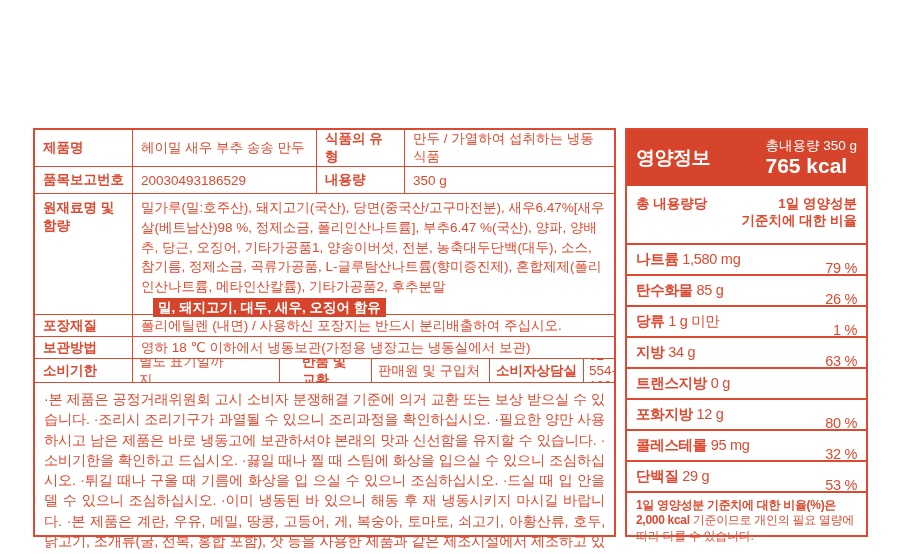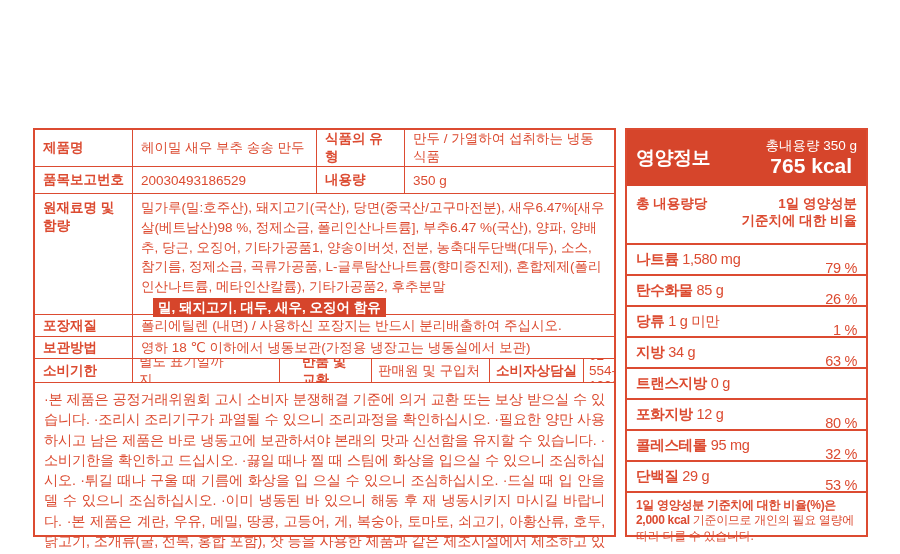--- a/index.html
+++ b/index.html
@@ -57,21 +57,21 @@
     position:absolute;left:625px;top:128px;width:243px;height:409px;
     border:2px solid var(--red);
     display:flex;flex-direction:column;
   }
   .nutri-header{
     background:var(--red-fill);color:#fff;height:56px;flex-shrink:0;
     display:flex;justify-content:space-between;align-items:center;
     padding:0 9px;
   }
   .nutri-title{font-size:19px;font-weight:bold;letter-spacing:-0.5px;}
-  .nutri-cal-block{text-align:center;line-height:1.1;}
+  .nutri-cal-block{text-align:left;line-height:1.1;}
   .nutri-total{font-size:13.5px;}
   .nutri-kcal{font-size:21px;font-weight:bold;}
   .nutri-sub{
     height:59px;flex-shrink:0;border-bottom:2px solid var(--red);
     display:flex;justify-content:space-between;
     padding:9px 9px 0 9px;font-weight:bold;font-size:13.5px;
   }
   .nutri-sub-right{text-align:right;line-height:17px;}
   .nutri-row{
     height:31px;flex-shrink:0;border-bottom:2px solid var(--red);

